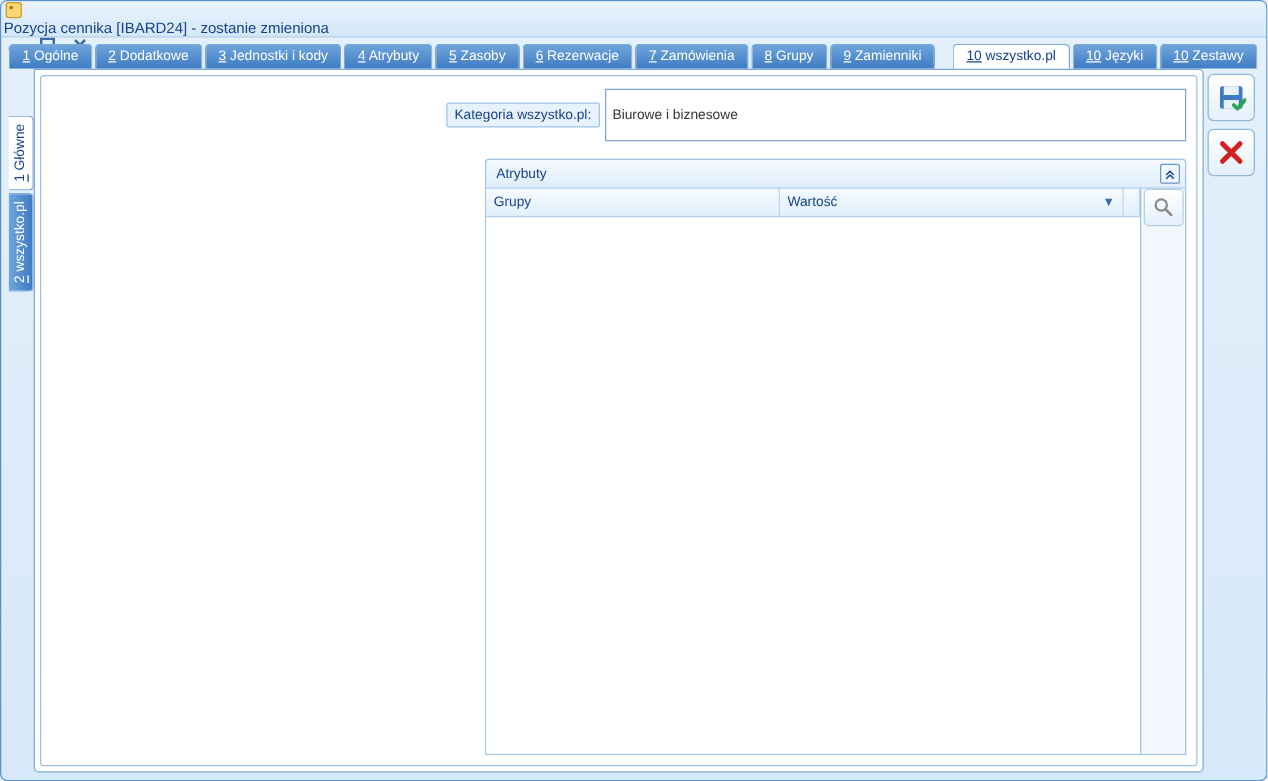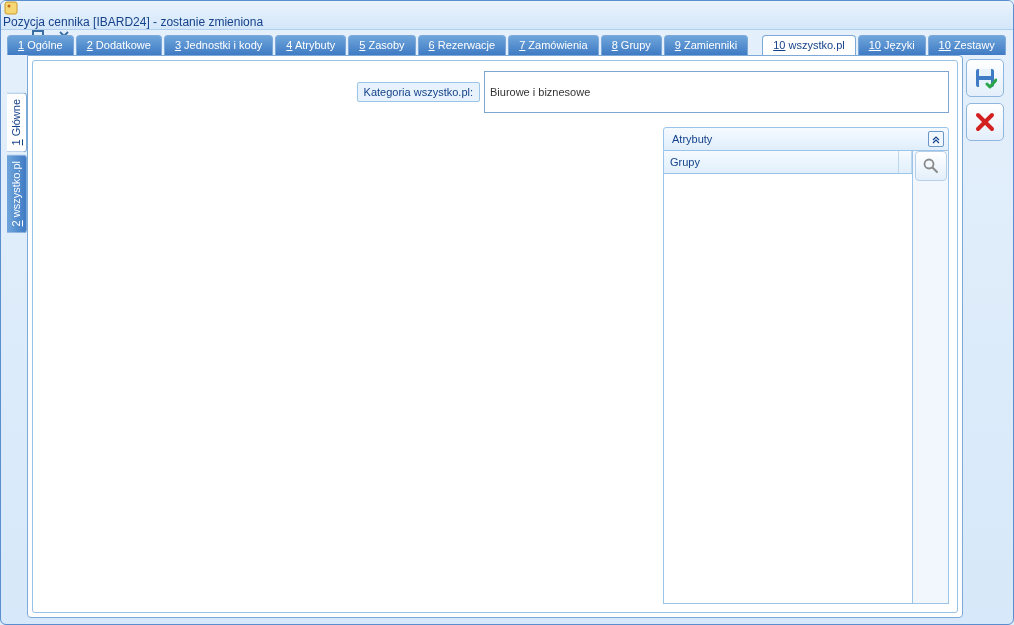--- a/index.html
+++ b/index.html
@@ -353,20 +353,24 @@
                 </svg>
               </div>
             </div>
 
             <div class="grid-wrap">
               <div class="grid-main">
                 <div class="grid-header">
                   <div class="gh-cell gh-nazwa">
                     <span>Grupy</span>
                   </div>
+                  <div class="gh-cell gh-wartosc">
+                    <span>Wartość</span>
+                    <span class="sort-ind">▼</span>
+                  </div>
                   <div class="gh-cell gh-rest"></div>
                 </div>
                 <div class="grid-body"></div>
               </div>
 
               <div class="grid-side">
                 <div class="side-btn">
                   <svg width="18" height="18" viewBox="0 0 18 18">
                     <circle cx="7" cy="7" r="4.5" fill="none" stroke="#8a8a8a" stroke-width="1.8"></circle>
                     <line x1="10.5" y1="10.5" x2="15" y2="15" stroke="#8a8a8a" stroke-width="2" stroke-linecap="round"></line>

